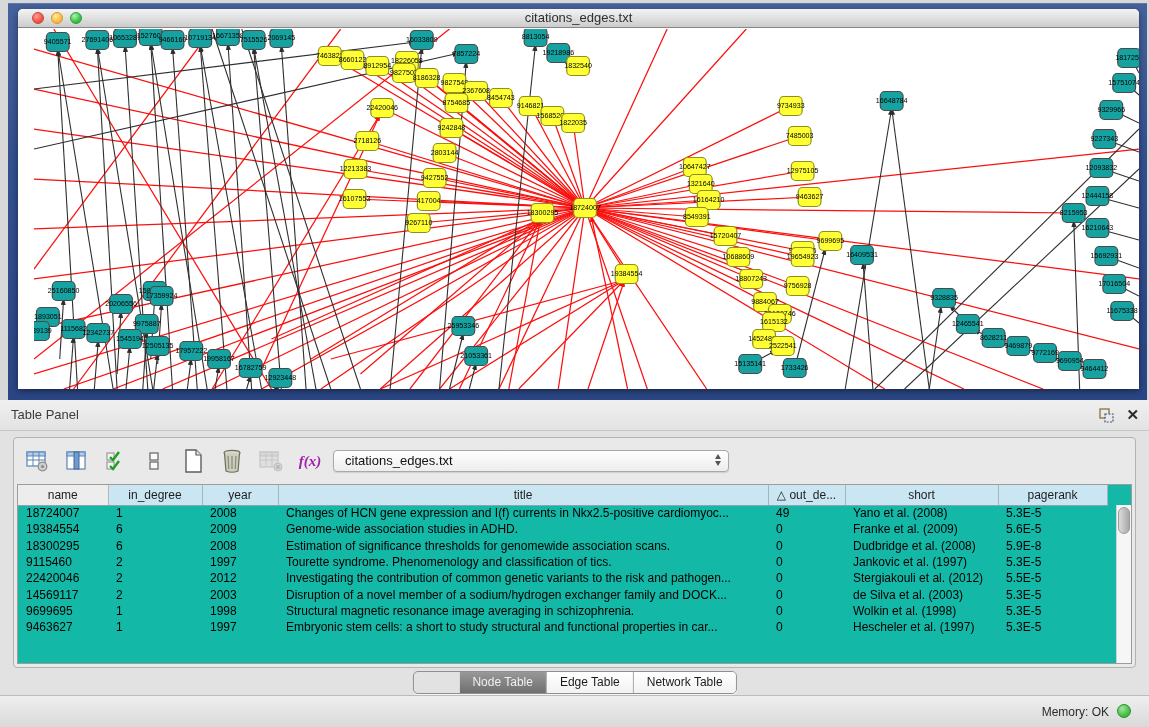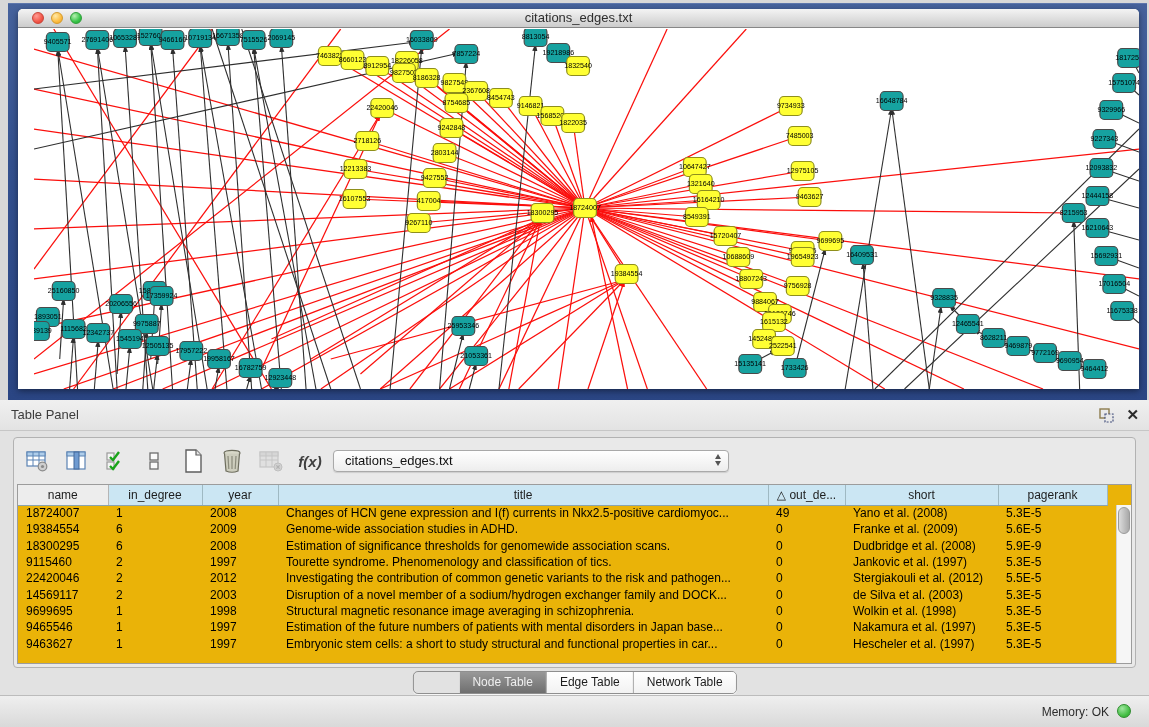--- a/index.html
+++ b/index.html
@@ -23,27 +23,27 @@
   #table-panel { position:absolute; left:0; top:400px; width:1149px; height:295px; background:#e2e2e2; }
   #panel-header { height:31px; background:linear-gradient(#f0f0f0,#e3e3e3); border-bottom:1px solid #c6c6c6; position:relative; }
   #panel-title { position:absolute; left:11px; top:0; line-height:30px; font-size:13px; color:#3c3c3c; }
   #float-btn { position:absolute; right:34px; top:7px; width:17px; height:17px; cursor:default; }
   #close-btn { position:absolute; right:10px; top:5px; font-size:15px; font-weight:bold; color:#2b2b2b; line-height:20px; }
 
   #inner { position:absolute; left:13px; right:13px; top:37px; height:231px; background:#e9e9e9; border:1px solid #b2b2b2; border-radius:4px; }
   #toolbar { height:46px; display:flex; align-items:center; padding-left:10px; }
   .tool { margin-right:13px; display:inline-flex; align-items:center; justify-content:center; width:26px; height:26px; }
   .tool.disabled { opacity:.5; }
-  #fx { font-family:Liberation Sans, sans-serif; font-style:italic; font-weight:bold; font-size:15px; color:#404040; margin-right:10px; }
+  #fx { font-family:Liberation Serif, serif; font-style:italic; font-weight:bold; font-size:15px; color:#a21caf; margin-right:10px; }
   #combo { position:relative; width:396px; height:22px; border:1px solid #a9a9a9; border-radius:4px; background:linear-gradient(#ffffff,#ededed); box-shadow:0 1px 1px rgba(0,0,0,.12); font-size:13px; color:#111; line-height:20px; padding-left:11px; }
   #combo-arrows { position:absolute; right:7px; top:3px; display:flex; flex-direction:column; gap:2px; }
   #combo-arrows .up   { width:0; height:0; border-left:3.5px solid transparent; border-right:3.5px solid transparent; border-bottom:5px solid #555; }
   #combo-arrows .down { width:0; height:0; border-left:3.5px solid transparent; border-right:3.5px solid transparent; border-top:5px solid #555; }
 
-  #table-wrap { position:absolute; left:3px; right:3px; top:46px; bottom:3px; background:#eab308; border:1px solid #9c9c9c; overflow:hidden; }
+  #table-wrap { position:absolute; left:3px; right:3px; top:46px; bottom:3px; background:#14b8a6; border:1px solid #9c9c9c; overflow:hidden; }
   table { border-collapse:collapse; table-layout:fixed; width:1089px; }
   th { height:20px; font-size:12px; font-weight:normal; color:#1d1d1d; text-align:center;
        background:#cbe6f3; border-right:1px solid #9fb9c2; border-bottom:1px solid #8aa4ad; overflow:hidden; white-space:nowrap; }
   th.gray { background:#ededed; border-right:1px solid #b5b5b5; }
   td { height:16.3px; font-size:12px; color:#000; padding:0 0 0 8px; white-space:nowrap; overflow:hidden; }
   #vscroll { position:absolute; right:0; top:20px; bottom:0; width:15px; background:#f6f6f6; border-left:1px solid #d2d2d2; }
   #vthumb { position:absolute; left:1px; top:2px; width:12px; height:27px; border-radius:7px; background:linear-gradient(90deg,#dcdcdc,#a8a8a8); border:1px solid #9a9a9a; }
 
   #tabs { position:absolute; left:50%; transform:translateX(-50%); top:271px; display:inline-flex; border:1px solid #8f8f8f; border-radius:5px; overflow:hidden; box-shadow:0 1px 0 rgba(255,255,255,.7); }
   .seg { height:21px; line-height:21px; padding:0 13px; font-size:12px; color:#1c1c1c; background:linear-gradient(#ffffff,#f2f2f2); border-right:1px solid #a5a5a5; }
@@ -744,21 +744,21 @@
               <td>Franke et al. (2009)</td>
               <td>5.6E-5</td>
             </tr>
             <tr>
               <td>18300295</td>
               <td>6</td>
               <td>2008</td>
               <td>Estimation of significance thresholds for genomewide association scans.</td>
               <td>0</td>
               <td>Dudbridge et al. (2008)</td>
-              <td>5.9E-9</td>
+              <td>5.9E-8</td>
             </tr>
             <tr>
               <td>9115460</td>
               <td>2</td>
               <td>1997</td>
               <td>Tourette syndrome. Phenomenology and classification of tics.</td>
               <td>0</td>
               <td>Jankovic et al. (1997)</td>
               <td>5.3E-5</td>
             </tr>
@@ -783,29 +783,20 @@
             <tr>
               <td>9699695</td>
               <td>1</td>
               <td>1998</td>
               <td>Structural magnetic resonance image averaging in schizophrenia.</td>
               <td>0</td>
               <td>Wolkin et al. (1998)</td>
               <td>5.3E-5</td>
             </tr>
             <tr>
-              <td>9465546</td>
-              <td>1</td>
-              <td>1997</td>
-              <td>Estimation of the future numbers of patients with mental disorders in Japan base...</td>
-              <td>0</td>
-              <td>Nakamura et al. (1997)</td>
-              <td>5.3E-5</td>
-            </tr>
-            <tr>
               <td>9463627</td>
               <td>1</td>
               <td>1997</td>
               <td>Embryonic stem cells: a short to study structural and functional properties in car...</td>
               <td>0</td>
               <td>Hescheler et al. (1997)</td>
               <td>5.3E-5</td>
             </tr>
           </tbody>
       </table>

